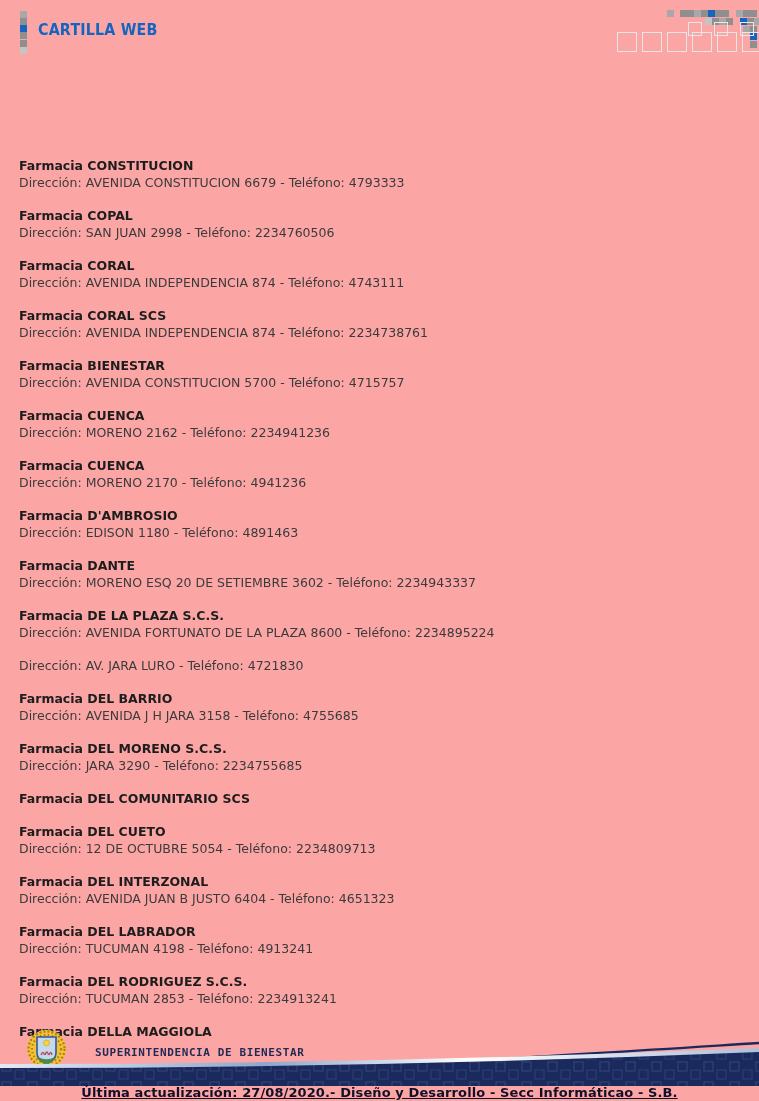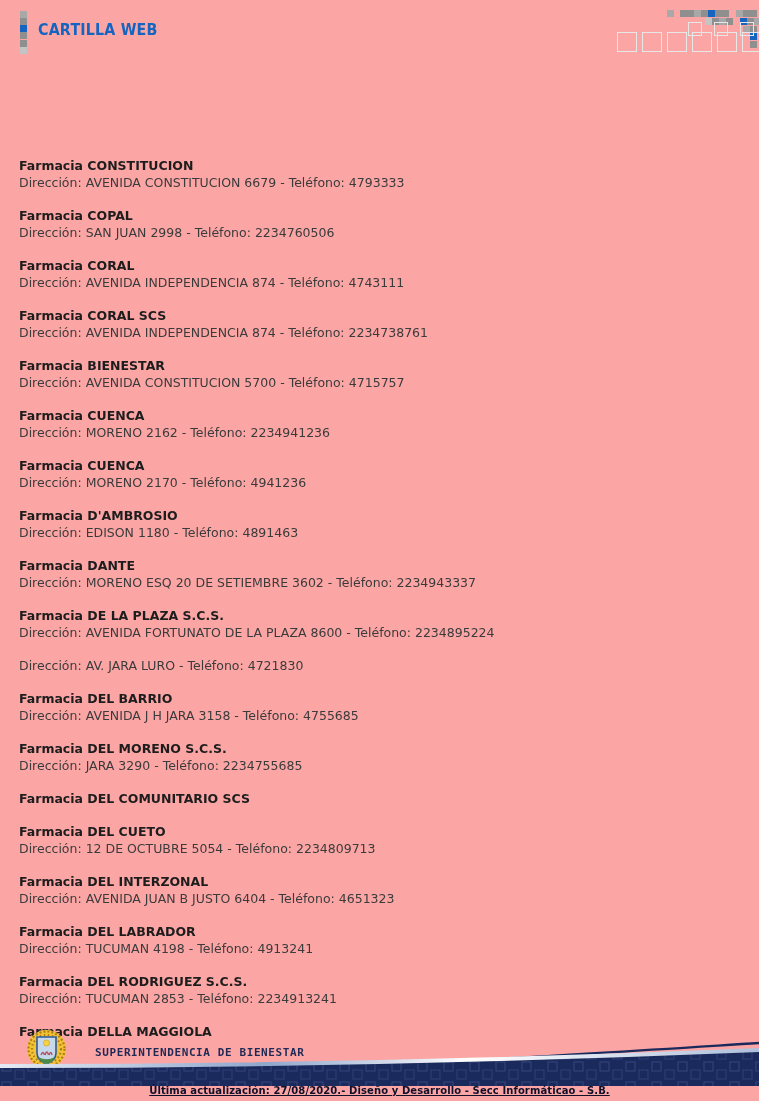--- a/index.html
+++ b/index.html
@@ -29,21 +29,21 @@
   
   .org-name {
     position:absolute; left:62px; top:1046px;
     font-family:"DejaVu Sans Mono", monospace; font-weight:bold;
     font-size:11px; letter-spacing:0.6px; color:#1e2a56; white-space:nowrap;margin-left:33px;
   }
   .crest { position:absolute; left:26px; top:1029px; }
   .swoosh { position:absolute; left:0; top:1040px; }
   .update-note {
     position:absolute; left:0; top:1085px; width:759px; text-align:center;
-    font-size:10px; font-weight:bold; color:#10102a;
+    font-size:13px; font-weight:bold; color:#10102a;
     text-decoration:underline; letter-spacing:0.1px;
   }
 </style>
 </head>
 <body>
 
 <div class="page">
 
   <div>
     <div id="brand-squares">

